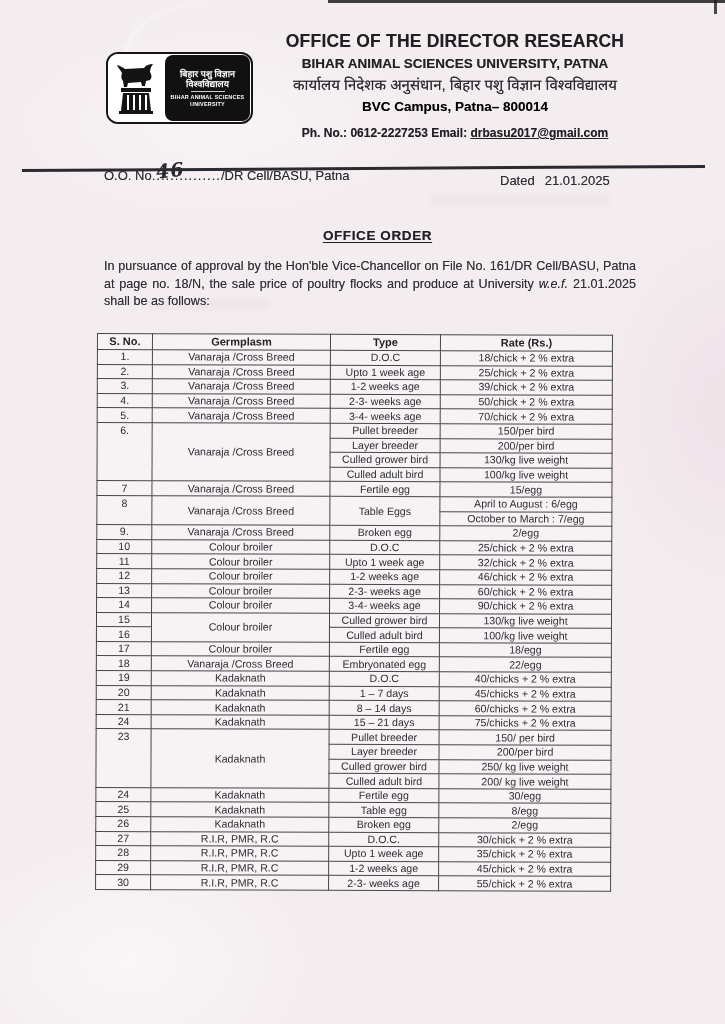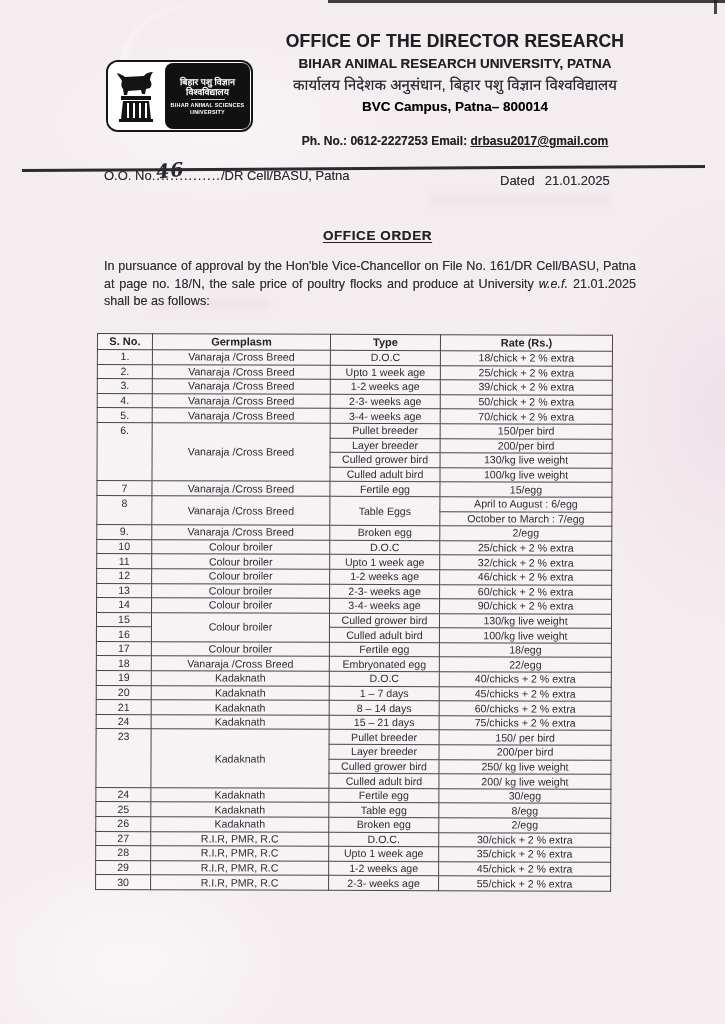--- a/index.html
+++ b/index.html
@@ -16,40 +16,40 @@
   .ink{ text-shadow:0 0 .5px rgba(45,45,55,.55); }
   
   .scan-top-line{position:absolute;top:0;left:328px;width:397px;height:3px;background:#1c1c1e;opacity:.85;}
   .scan-corner-tick{position:absolute;top:0;left:714px;width:3px;height:14px;background:#1c1c1e;opacity:.8;}
   .crease{position:absolute;top:8px;left:120px;width:220px;height:150px;border-radius:50%;
     border-left:2px solid rgba(255,255,255,.8);filter:blur(2px);transform:rotate(18deg);}
   .smudge{position:absolute;background:rgba(120,110,120,.06);filter:blur(3px);border-radius:4px;}
   
   .page{position:absolute;inset:0;}
   .logo{
-    position:absolute;left:106px;top:60px;width:147px;height:72px;
+    position:absolute;left:106px;top:52px;width:147px;height:72px;
     background:#fff;border:2px solid #151515;border-radius:12px;
     display:flex;overflow:hidden;box-sizing:border-box;
   }
   .logo-left{width:56px;display:flex;align-items:center;justify-content:center;background:#fff;}
   .logo-right{
     flex:1;background:#111;border-radius:8px;margin:1px;
     color:#fff;display:flex;flex-direction:column;align-items:center;justify-content:center;
     text-align:center;padding:2px 1px;
   }
   .logo-hi1{font-size:9px;font-weight:bold;line-height:10px;}
   .logo-hi2{font-size:9px;font-weight:bold;line-height:10px;}
   .logo-div{width:34px;border-top:1px solid #cfcfcf;margin:2px 0;}
   .logo-en{font-size:5.5px;font-weight:bold;line-height:6.5px;letter-spacing:.2px;}
   .head-block{position:absolute;left:255px;top:31px;width:400px;text-align:center;}
   .head-office{font-size:17.5px;font-weight:bold;letter-spacing:.2px;color:#1f1f24;}
   .head-univ{font-size:13.5px;font-weight:bold;margin-top:4px;color:#1f1f24;}
   .head-hindi{font-size:15px;margin-top:3px;color:#26262c;}
   .head-campus{font-size:13.5px;font-weight:bold;margin-top:5px;color:#000000;}
-  .head-phone{font-size:12px;font-weight:bold;margin-top:20px;color:#1f1f24;}
+  .head-phone{font-size:12px;font-weight:bold;margin-top:12px;color:#1f1f24;}
   .head-phone .email{text-decoration:underline;}
   .head-rule{position:absolute;left:22px;top:167px;width:683px;height:2.5px;background:#2a2a30;transform:rotate(-0.35deg);}
   
   .ref-line{position:absolute;left:104px;top:168px;width:520px;font-size:13px;color:#2c2c34;}
   .ref-left{position:relative;display:inline-block;}
   .dots{letter-spacing:1px;}
   .handwritten{
     position:absolute;left:52px;top:-9px;
     font-family:"DejaVu Serif", serif;font-style:italic;font-weight:bold;
     font-size:19px;color:#2a2a33;transform:rotate(-6deg);letter-spacing:1px;
@@ -108,21 +108,21 @@
       <div class="logo-hi1">बिहार पशु विज्ञान</div>
       <div class="logo-hi2">विश्वविद्यालय</div>
       <div class="logo-div"></div>
       <div class="logo-en">BIHAR ANIMAL SCIENCES</div>
       <div class="logo-en">UNIVERSITY</div>
     </div>
   </div>
 
   <div class="head-block ink">
     <div class="head-office">OFFICE OF THE DIRECTOR RESEARCH</div>
-    <div class="head-univ">BIHAR ANIMAL RESEARCH UNIVERSITY, PATNA</div>
+    <div class="head-univ">BIHAR ANIMAL SCIENCES UNIVERSITY, PATNA</div>
     <div class="head-hindi">कार्यालय निदेशक अनुसंधान, बिहार पशु विज्ञान विश्वविद्यालय</div>
     <div class="head-campus">BVC Campus, Patna– 800014</div>
     <div class="head-phone"><span>Ph. No.: 0612-2227253 Email: </span><span class="email">drbasu2017@gmail.com</span></div>
   </div>
 
   <div class="head-rule"></div>
 
   <div class="ref-line ink">
     <span class="ref-left">
       <span>O.O. No</span><span class="dots">...............</span><span class="handwritten">46</span><span>/DR Cell/BASU, Patna</span>

